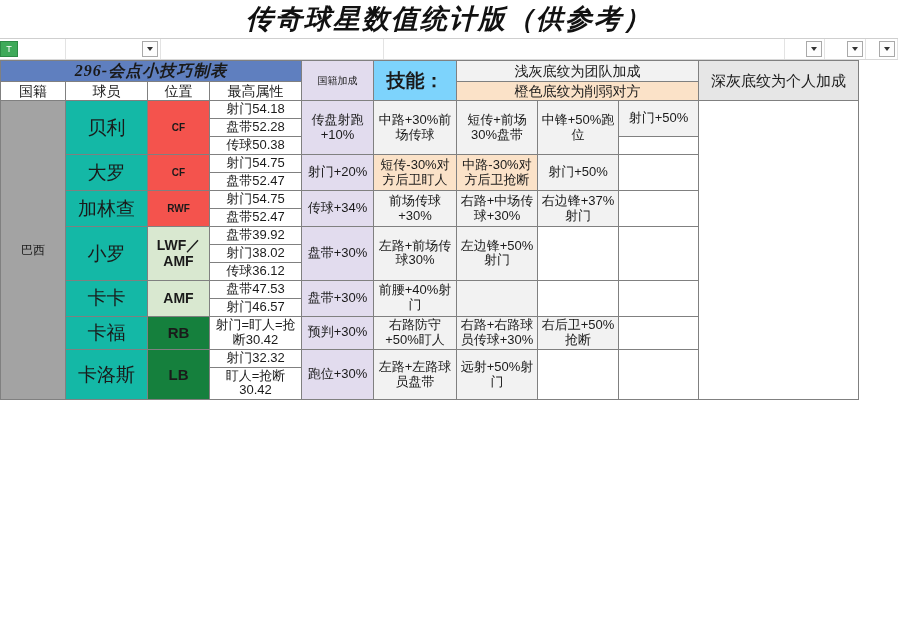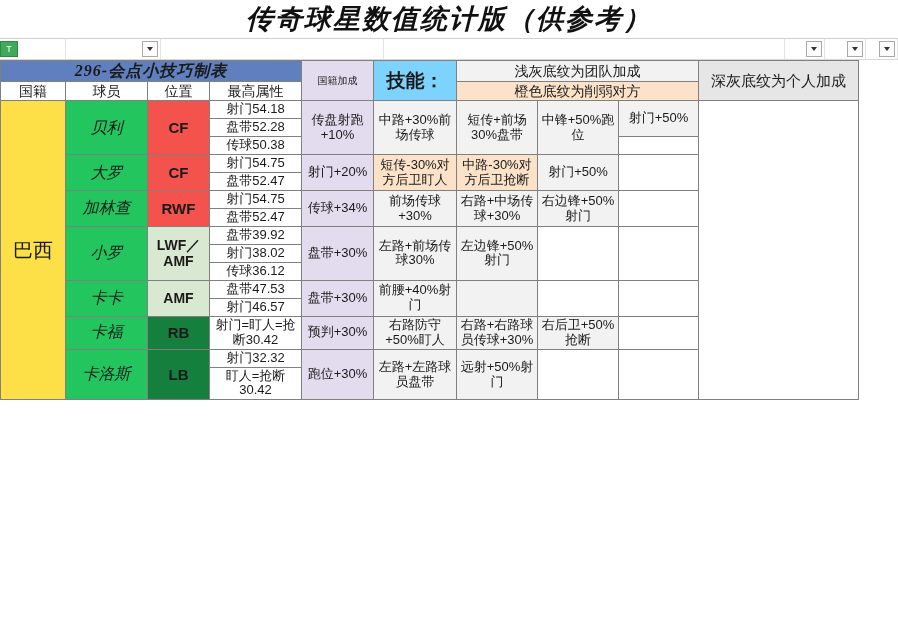--- a/index.html
+++ b/index.html
@@ -70,23 +70,23 @@
   }
   .hdr{background:#ffffff;font-size:14px;}
   .hdr-purple{background:#e2dcee;font-weight:normal;font-size:10px;}
   .skill-hdr{
     background:#7dd3fc;font-weight:bold;font-size:19px;text-align:left;
     padding-left:4px;
   }
   .legend-gray{background:#f2f2f2;font-size:14px;}
   .legend-orange{background:#fbe2c8;font-size:14px;margin-top:12px;}
   .legend-dark{background:#e6e6e6;font-size:15px;}
-  .country{font-size:20px;background:#fde047;}
-  .player{font-size:16px;background:#22c55e;font-style:italic;}
-  .pos-red{background:#f4534d;color:#ffffff;font-weight:bold;font-size:15px;margin-top:44px;}
+  .country{font-size:12px;background:#a3a3a3;}
+  .player{font-size:19px;background:#14b8a6;}
+  .pos-red{background:#f4534d;color:#ffffff;font-weight:bold;font-size:10px;margin-top:44px;}
   .pos-green{background:#d9e8d0;font-weight:bold;font-size:14px;}
   .pos-blue{background:#15803d;font-weight:bold;font-size:15px;}
   .attr{background:#ffffff;font-size:13px;}
   .buff{background:#e2dcee;font-size:13px;margin-left:10px;}
   .skill{background:#f2f2f2;font-size:13px;}
   .skill-orange{background:#fbe2c8;font-size:13px;margin-top:28px;}
   .empty{background:#ffffff;border:none;}
 </style>
 </head>
 <body>
@@ -190,21 +190,21 @@
       <td class="attr">盘带52.47</td>
     </tr>
 
     <tr>
       <td class="player" rowspan="2">加林查</td>
       <td class="pos-red" rowspan="2">RWF</td>
       <td class="attr">射门54.75</td>
       <td class="buff" rowspan="2">传球+34%</td>
       <td class="skill" rowspan="2">前场传球+30%</td>
       <td class="skill" rowspan="2">右路+中场传球+30%</td>
-      <td class="skill" rowspan="2">右边锋+50%射门</td>
+      <td class="skill" rowspan="2">右边锋+37%射门</td>
       <td class="empty" rowspan="2"></td>
     </tr>
     <tr>
       <td class="attr">盘带52.47</td>
     </tr>
 
     <tr>
       <td class="player" rowspan="3">小罗</td>
       <td class="pos-green" rowspan="3">LWF／AMF</td>
       <td class="attr">盘带39.92</td>

